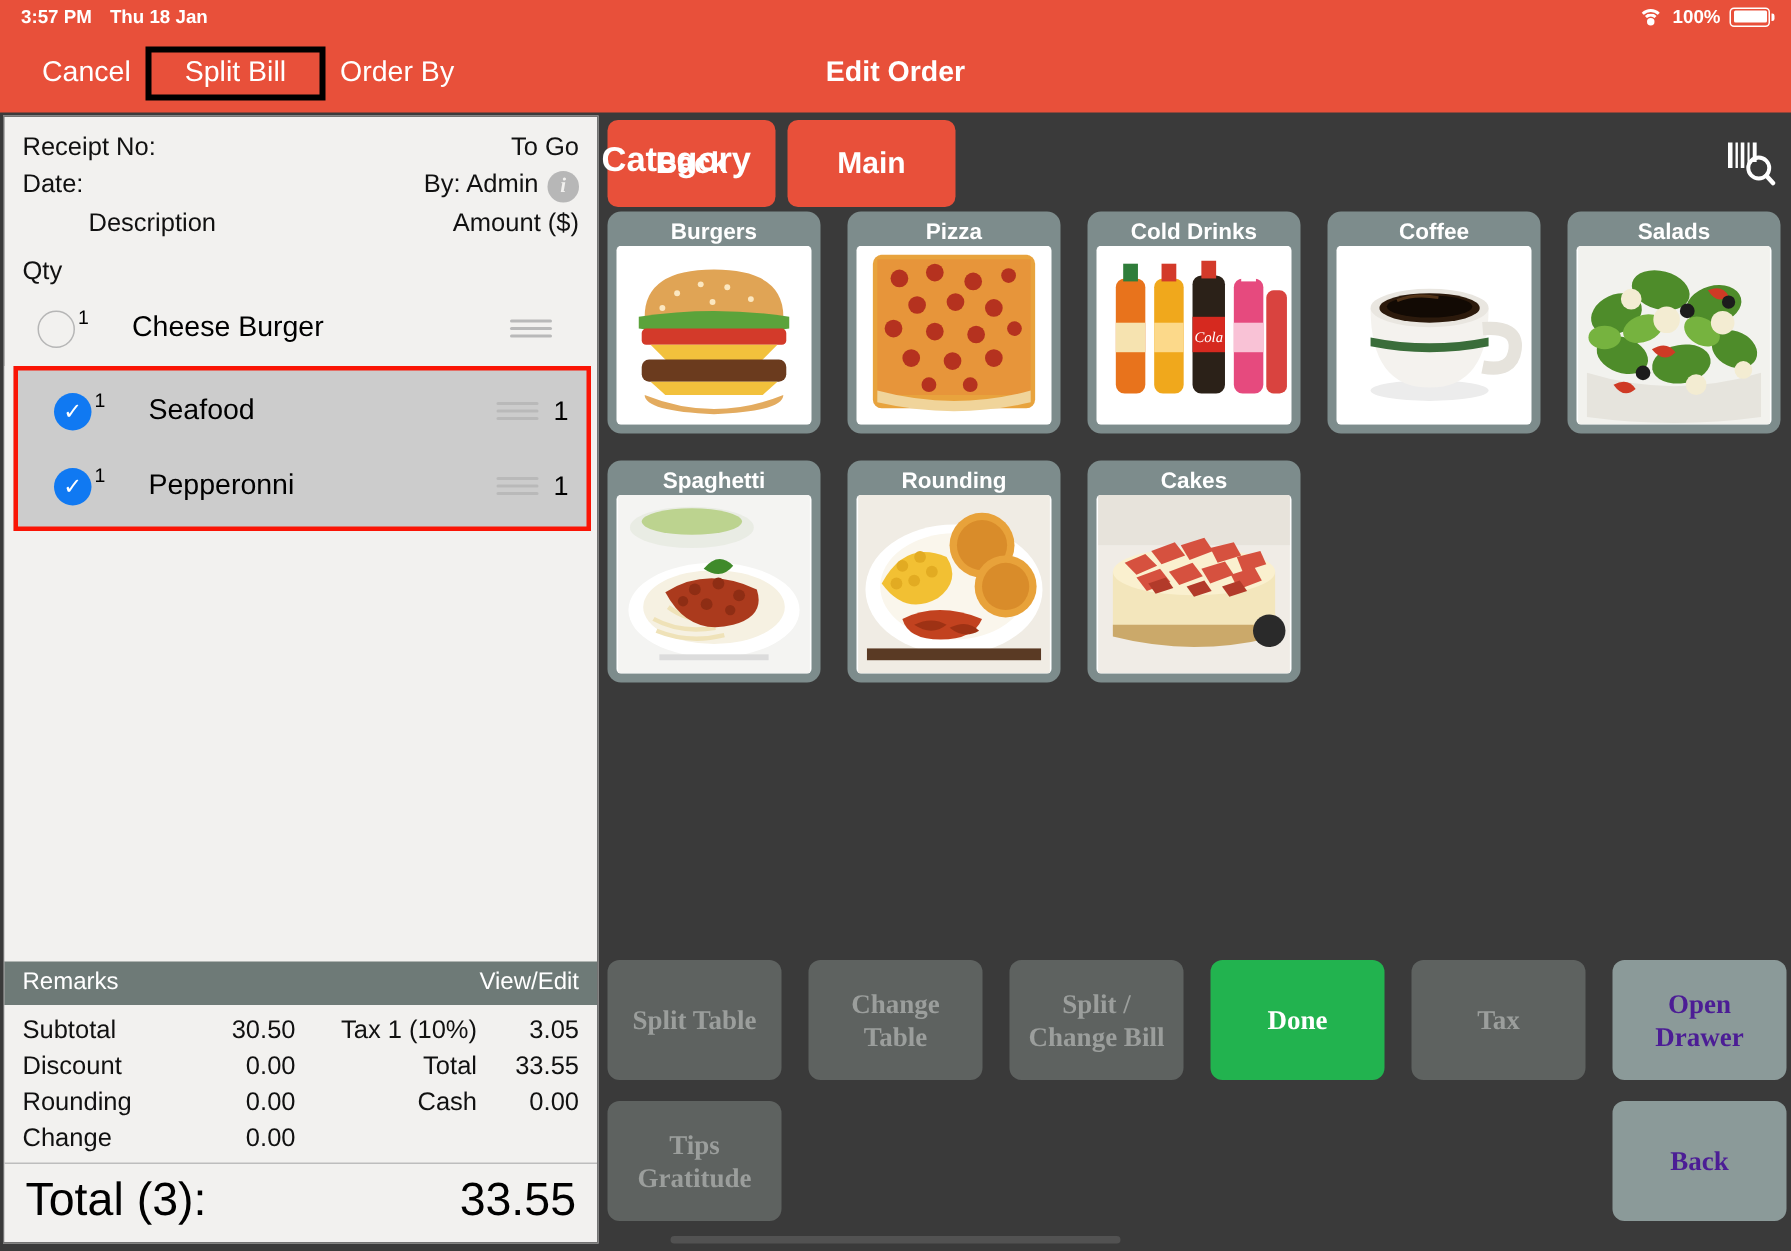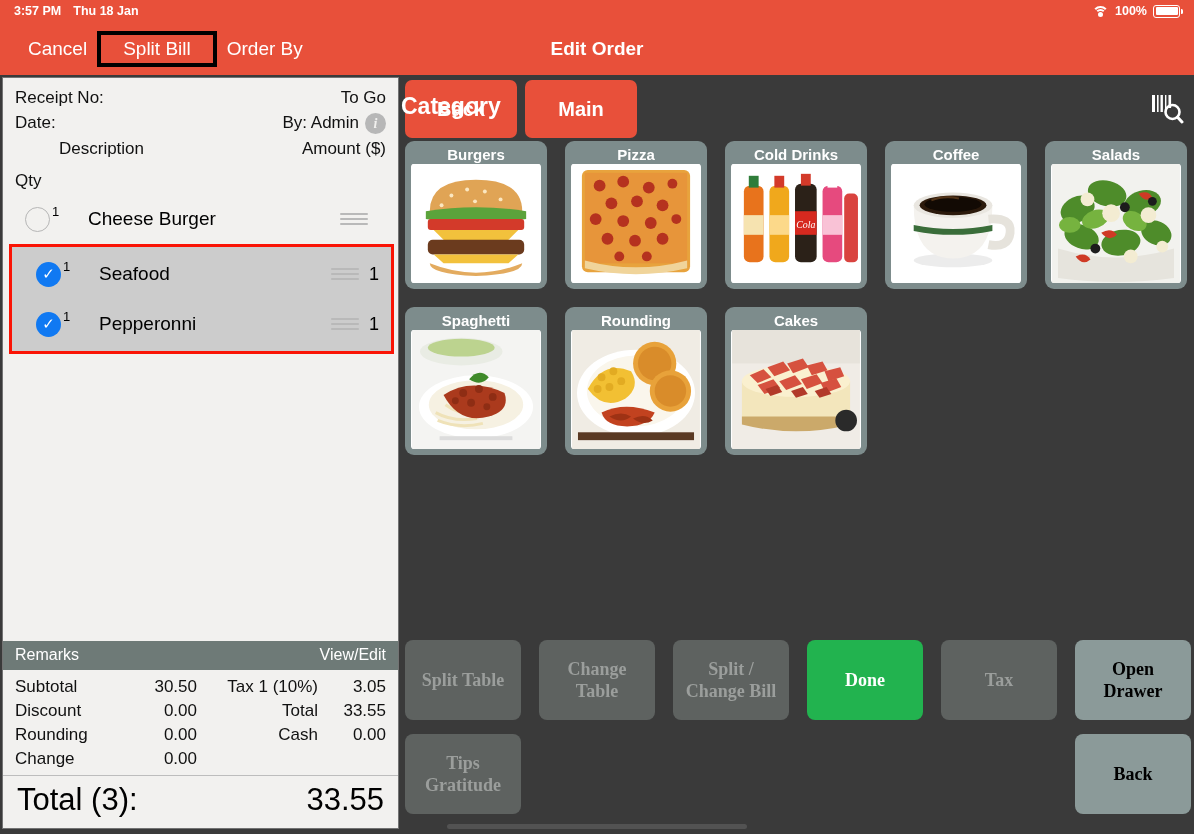--- a/index.html
+++ b/index.html
@@ -138,21 +138,21 @@
 
   .actions { position:absolute; left: 4px; bottom: 6px; width: 789px; font-family: Liberation Serif, serif; }
   .act-row { display:flex; gap: 18px; margin-bottom: 14px; }
   .act {
     width: 116px; height: 80px; border-radius: 8px; display:flex;
     align-items:center; justify-content:center; text-align:center;
     font-size: 18px; font-weight: bold; line-height: 22px; padding: 0 4px;
   }
   .act.disabled { background:#5e6260; color:#9b9e9c; }
   .act.green { background:#22b34f; color:#fff; }
-  .act.light { background:#8b9a99; color:#000000; }
+  .act.light { background:#8b9a99; color:#4c1d95; }
   .act.ghost { background: transparent; }
 
   .home-bar { position:absolute; left: 447px; bottom: 5px; width: 300px; height: 5px;
      background:#525252; border-radius: 3px; }
 </style>
 </head>
 <body>
 
 <div class="app">
 

